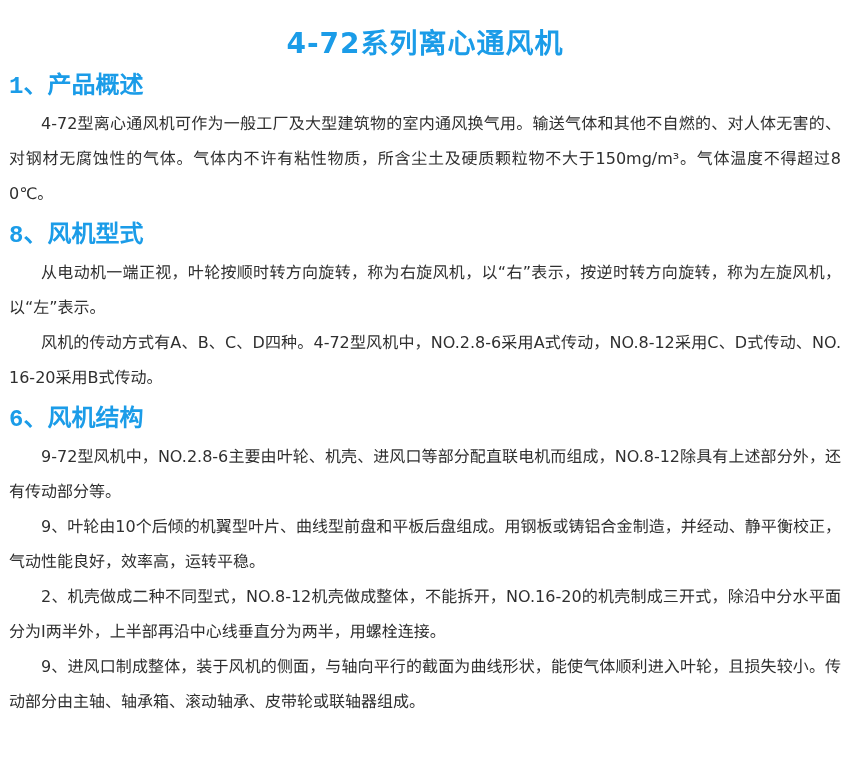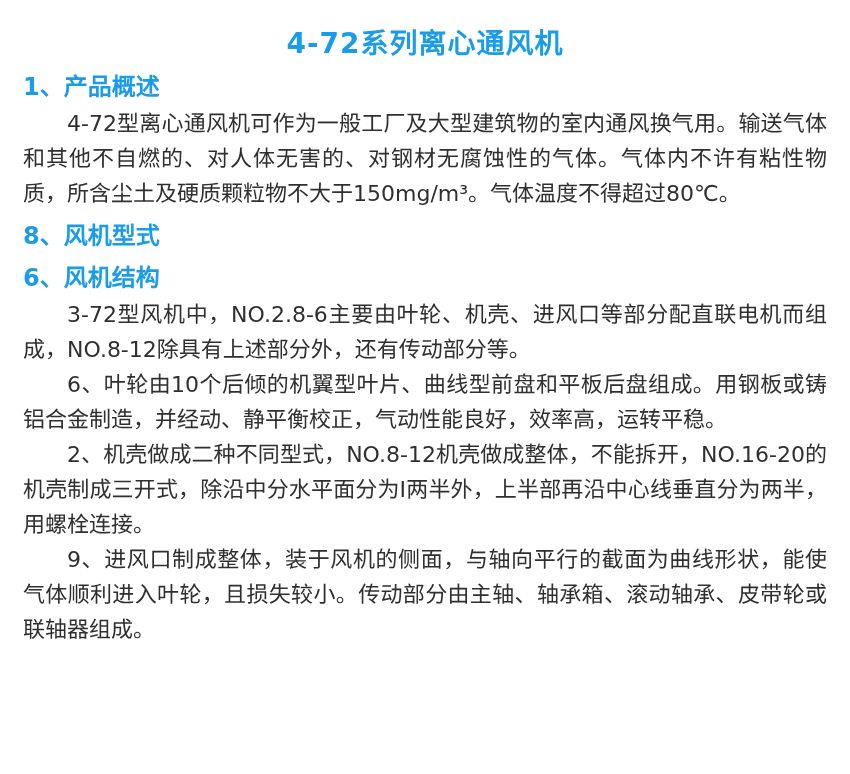--- a/index.html
+++ b/index.html
@@ -8,41 +8,42 @@
     background: #ffffff;
     font-family: "DejaVu Sans", "Liberation Sans", sans-serif;
   }
   .page {
     position: relative;
     width: 850px;
     height: 774px;
     background: #ffffff;
     overflow: hidden;
     box-sizing: border-box;
-    padding: 0 23px;
+    padding: 0 9px;
   }
   .doc-title {
     margin: 26px 0 6px 0;
     font-size: 28px;
     line-height: 36px;
     font-weight: bold;
     text-align: center;
     color: #1b9ce8;
     letter-spacing: 1px;
   }
   .sec-heading {
     margin: 8px 0 2px 0;
     font-size: 24px;
     line-height: 34px;
     font-weight: bold;
     color: #1b9ce8;
+    font-family: Liberation Mono, monospace;
   }
   .para {
     margin: 0;
-    font-size: 22px;
+    font-size: 16px;
     line-height: 35px;
     color: #2f2f2f;
     text-align: justify;
     text-indent: 2em;
     word-break: break-all;
   }
 </style>
 </head>
 <body>
 
@@ -50,23 +51,25 @@
 
   <h1 class="doc-title">4-72系列离心通风机</h1>
 
   <section>
     <h2 class="sec-heading">1、产品概述</h2>
     <p class="para">4-72型离心通风机可作为一般工厂及大型建筑物的室内通风换气用。输送气体和其他不自燃的、对人体无害的、对钢材无腐蚀性的气体。气体内不许有粘性物质，所含尘土及硬质颗粒物不大于150mg/m³。气体温度不得超过80℃。</p>
   </section>
 
   <section>
     <h2 class="sec-heading">8、风机型式</h2>
+    <p class="para">从电动机一端正视，叶轮按顺时转方向旋转，称为右旋风机，以“右”表示，按逆时转方向旋转，称为左旋风机，以“左”表示。</p>
+    <p class="para">风机的传动方式有A、B、C、D四种。4-72型风机中，NO.2.8-6采用A式传动，NO.8-12采用C、D式传动、NO.16-20采用B式传动。</p>
   </section>
 
   <section>
     <h2 class="sec-heading">6、风机结构</h2>
-    <p class="para">3-72型风机中，NO.2.8-6主要由叶轮、机壳、进风口等部分配直联电机而组成，NO.8-12除具有上述部分外，还有传动部分等。</p>
-    <p class="para">6、叶轮由10个后倾的机翼型叶片、曲线型前盘和平板后盘组成。用钢板或铸铝合金制造，并经动、静平衡校正，气动性能良好，效率高，运转平稳。</p>
+    <p class="para">9-72型风机中，NO.2.8-6主要由叶轮、机壳、进风口等部分配直联电机而组成，NO.8-12除具有上述部分外，还有传动部分等。</p>
+    <p class="para">9、叶轮由10个后倾的机翼型叶片、曲线型前盘和平板后盘组成。用钢板或铸铝合金制造，并经动、静平衡校正，气动性能良好，效率高，运转平稳。</p>
     <p class="para">2、机壳做成二种不同型式，NO.8-12机壳做成整体，不能拆开，NO.16-20的机壳制成三开式，除沿中分水平面分为I两半外，上半部再沿中心线垂直分为两半，用螺栓连接。</p>
     <p class="para">9、进风口制成整体，装于风机的侧面，与轴向平行的截面为曲线形状，能使气体顺利进入叶轮，且损失较小。传动部分由主轴、轴承箱、滚动轴承、皮带轮或联轴器组成。</p>
   </section>
 
 </main>
 
 </body></html>

